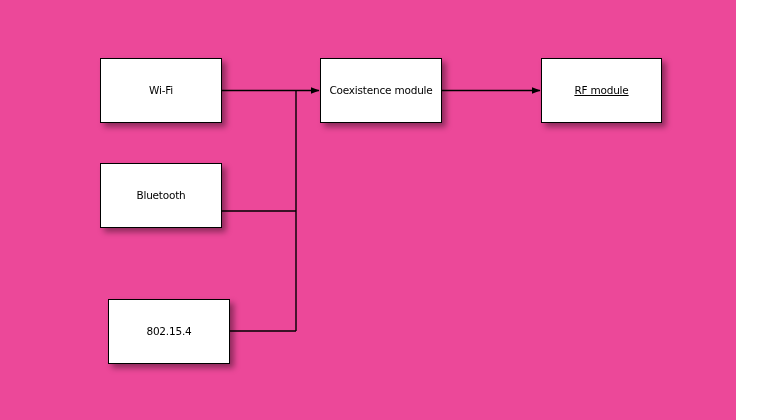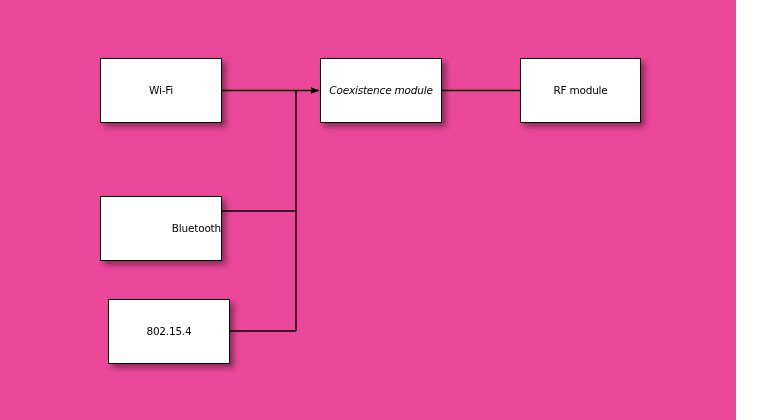--- a/index.html
+++ b/index.html
@@ -63,29 +63,29 @@
 
     <line x1="222" y1="331" x2="296" y2="331" stroke="#000000" stroke-width="1.4"></line>
 
     <line x1="442" y1="90.5" x2="540" y2="90.5" stroke="#000000" stroke-width="1.4" marker-end="url(#arrowhead)"></line>
   </svg>
 
   <div class="node" style="left:100px; top:58px; width:122px; height:65px;">
     <span class="node-label">Wi-Fi</span>
   </div>
 
-  <div class="node" style="left:100px; top:196px; width:122px; height:65px;justify-content:flex-end;">
+  <div class="node" style="left:100px; top:163px; width:122px; height:65px;">
     <span class="node-label">Bluetooth</span>
   </div>
 
   <div class="node" style="left:108px; top:299px; width:122px; height:65px;">
     <span class="node-label">802.15.4</span>
   </div>
 
-  <div class="node" style="left:320px; top:58px; width:122px; height:65px;font-style:italic;">
+  <div class="node" style="left:320px; top:58px; width:122px; height:65px;">
     <span class="node-label">Coexistence module</span>
   </div>
 
-  <div class="node" style="left:520px; top:58px; width:121px; height:65px;">
+  <div class="node" style="left:541px; top:58px; width:121px; height:65px;text-decoration:underline;">
     <span class="node-label">RF module</span>
   </div>
 
 </div>
 
 </body></html>

